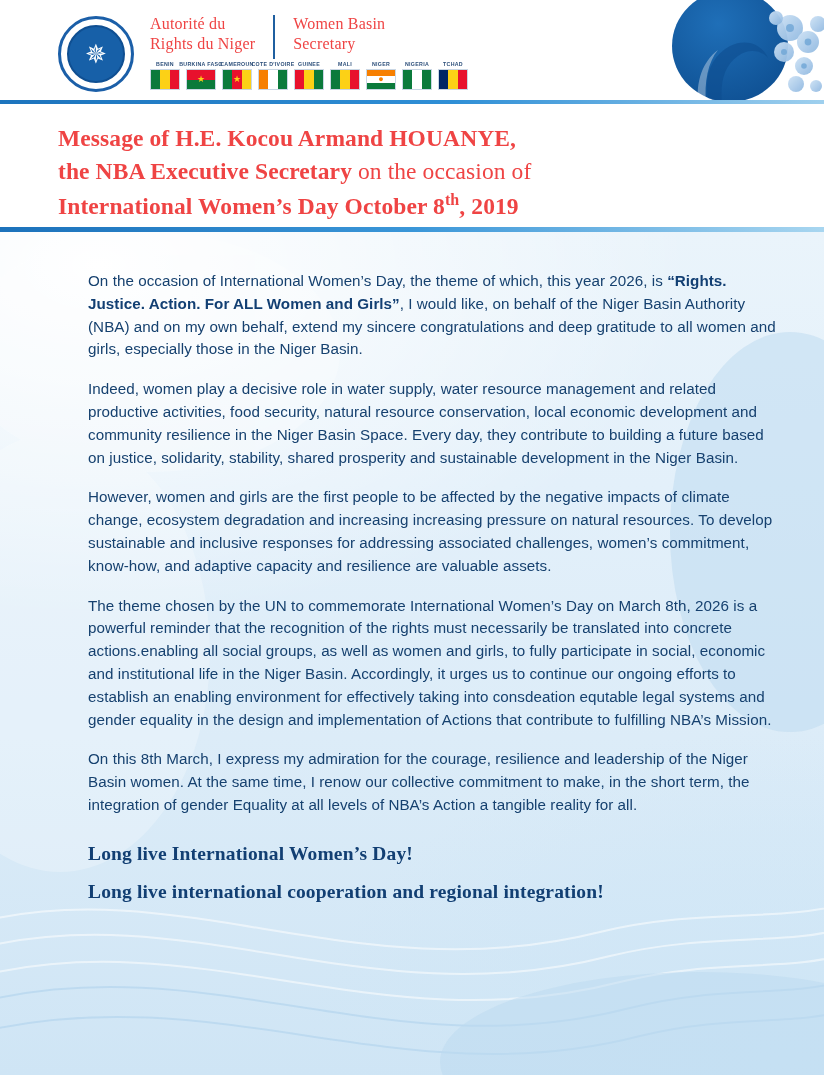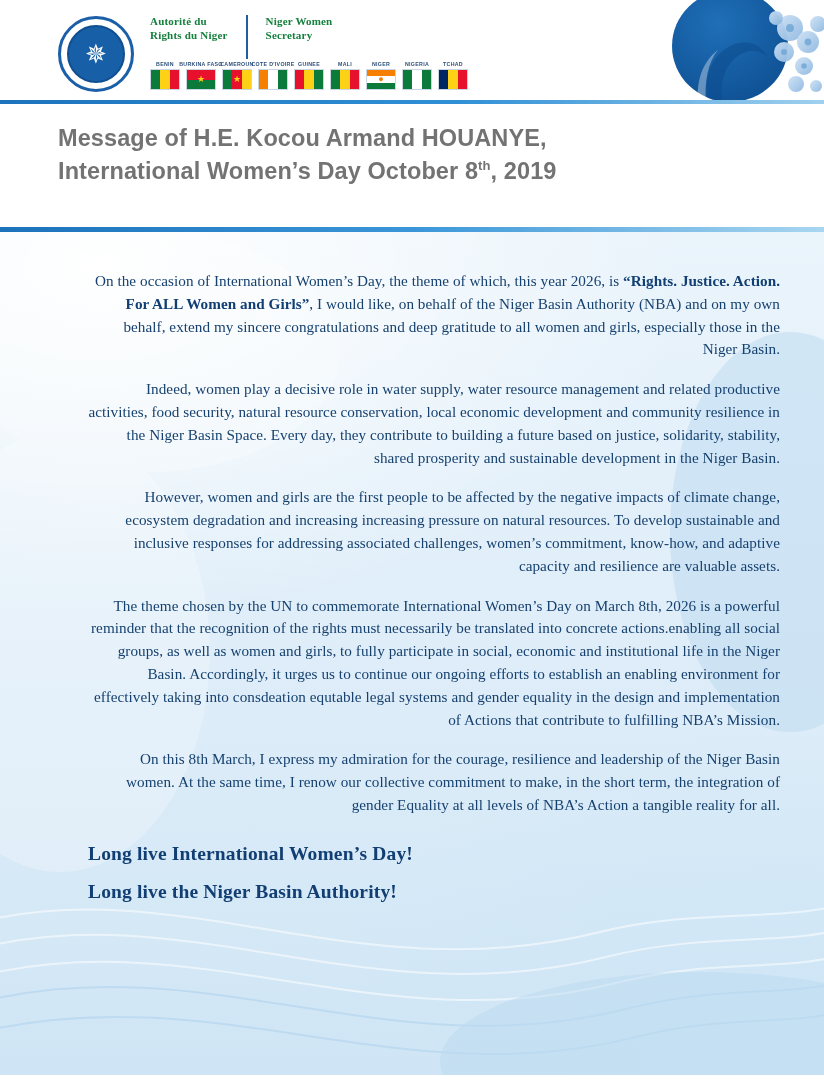--- a/index.html
+++ b/index.html
@@ -73,23 +73,23 @@
   .org-names {
     position: absolute;
     left: 150px;
     top: 14px;
     display: flex;
     align-items: flex-start;
     gap: 18px;
   }
   .org-fr, .org-en {
     font-family: "Liberation Serif", serif;
-    font-weight: bold;
-    color: #15803d;
-    font-size: 11px;
+    font-weight: normal;
+    color: #ef4444;
+    font-size: 16px;
     line-height: 1.28;
     letter-spacing: .2px;
   }
   .org-sep {
     width: 2px;
     height: 44px;
     background: #1f5fa0;
     margin-top: 1px;
   }
 
@@ -154,29 +154,29 @@
 
   
   .title-block {
     position: relative;
     background: #ffffff;
     padding: 18px 0 14px 58px;
     height: 128px;
     box-sizing: border-box;
   }
   .title-line {
-    font-family: Liberation Sans, sans-serif;
-    color: #737373;
+    font-family: Liberation Serif, serif;
+    color: #ef4444;
     font-size: 23.5px;
     line-height: 1.42;
     letter-spacing: .1px;
   }
   .title-line .b { font-weight: bold; }
   .title-line .n { font-weight: normal; }
-  .title-line sup { font-size: 13px; vertical-align: super; }
+  .title-line sup { font-size: 16px; vertical-align: super; }
 
   .title-rule {
     position: absolute;
     left: 0; right: 0; bottom: 0;
     height: 5px;
     background: linear-gradient(90deg,#1c72bb 0%, #3a96d8 50%, #a8d6f0 100%);
   }
 
   
   .body-wrap {
@@ -192,25 +192,25 @@
     position: absolute;
     left: 0; right: 0; bottom: 0; top: 0;
     pointer-events: none;
   }
   .content {
     position: relative;
     padding: 38px 44px 0 88px;
   }
   p.para {
     margin: 0 0 17px 0;
-    font-family: Liberation Serif, serif;
+    font-family: Liberation Sans, sans-serif;
     font-size: 15.2px;
     line-height: 1.5;
     color: #16416f;
-    text-align: right;
+    text-align: left;
     letter-spacing: .05px;
   }
   p.para b { font-weight: bold; color:#123f73; }
 
   .slogans {
     margin-top: 26px;
   }
   .slogan {
     font-family: "Liberation Serif", serif;
     font-weight: bold;
@@ -235,21 +235,21 @@
         <div class="logo-glyph">✵</div>
       </div>
 
       <div class="org-names">
         <div class="org-fr">
           <div>Autorité du</div>
           <div>Rights du Niger</div>
         </div>
         <div class="org-sep"></div>
         <div class="org-en">
-          <div>Niger Women</div>
+          <div>Women Basin</div>
           <div>Secretary</div>
         </div>
       </div>
 
       <div class="flags" id="flags-row">
           <div class="flag-item">
             <div class="flag-label">BENIN</div>
             <div class="flag">
               <span style="background: rgb(11, 122, 59);"></span>
               <span style="background: rgb(252, 209, 22);"></span>
@@ -360,20 +360,23 @@
 
       <div class="header-rule"></div>
     </div>
   </div>
 
   <div class="title-block">
     <div class="title-line">
       <span class="b">Message of H.E. Kocou Armand HOUANYE,</span>
     </div>
     <div class="title-line">
+      <span class="b">the NBA Executive Secretary</span><span class="n"> on the occasion of</span>
+    </div>
+    <div class="title-line">
       <span class="b">International Women’s Day October 8</span><sup class="b">th</sup><span class="b">, 2019</span>
     </div>
     <div class="title-rule"></div>
   </div>
 
   <div class="body-wrap">
 
     <div class="wave-art">
       <svg width="824" height="843" viewBox="0 0 824 843" preserveAspectRatio="none" aria-hidden="true">
         <g fill="none" stroke="#ffffff" stroke-width="2" opacity=".55">
@@ -399,18 +402,18 @@
     <div class="content">
       <div id="paragraphs">
           <p class="para"><span>On the occasion of International Women’s Day, the theme of which, this year 2026, is </span><b>“Rights. Justice. Action. For ALL Women and Girls”</b><span>, I would like, on behalf of the Niger Basin Authority (NBA) and on my own behalf, extend my sincere congratulations and deep gratitude to all women and girls, especially those in the Niger Basin.</span></p>
           <p class="para"><span>Indeed, women play a decisive role in water supply, water resource management and related productive activities, food security, natural resource conservation, local economic development and community resilience in the Niger Basin Space. Every day, they contribute to building a future based on justice, solidarity, stability, shared prosperity and sustainable development in the Niger Basin.</span></p>
           <p class="para"><span>However, women and girls are the first people to be affected by the negative impacts of climate change, ecosystem degradation and increasing increasing pressure on natural resources. To develop sustainable and inclusive responses for addressing associated challenges, women’s commitment, know-how, and adaptive capacity and resilience are valuable assets.</span></p>
           <p class="para"><span>The theme chosen by the UN to commemorate International Women’s Day on March 8th, 2026 is a powerful reminder that the recognition of the rights must necessarily be translated into concrete actions.enabling all social groups, as well as women and girls, to fully participate in social, economic and institutional life in the Niger Basin. Accordingly, it urges us to continue our ongoing efforts to establish an enabling environment for effectively taking into consdeation equtable legal systems and gender equality in the design and implementation of Actions that contribute to fulfilling NBA’s Mission.</span></p>
           <p class="para"><span>On this 8th March, I express my admiration for the courage, resilience and leadership of the Niger Basin women. At the same time, I renow our collective commitment to make, in the short term, the integration of gender Equality at all levels of NBA’s Action a tangible reality for all.</span></p>
         </div>
       <div class="slogans" id="slogans">
           <div class="slogan">Long live International Women’s Day!</div>
-          <div class="slogan">Long live the Niger Basin Authority!</div>
+          <div class="slogan">Long live international cooperation and regional integration!</div>
         </div>
     </div>
   </div>
 
 </div>
 
 </body></html>

